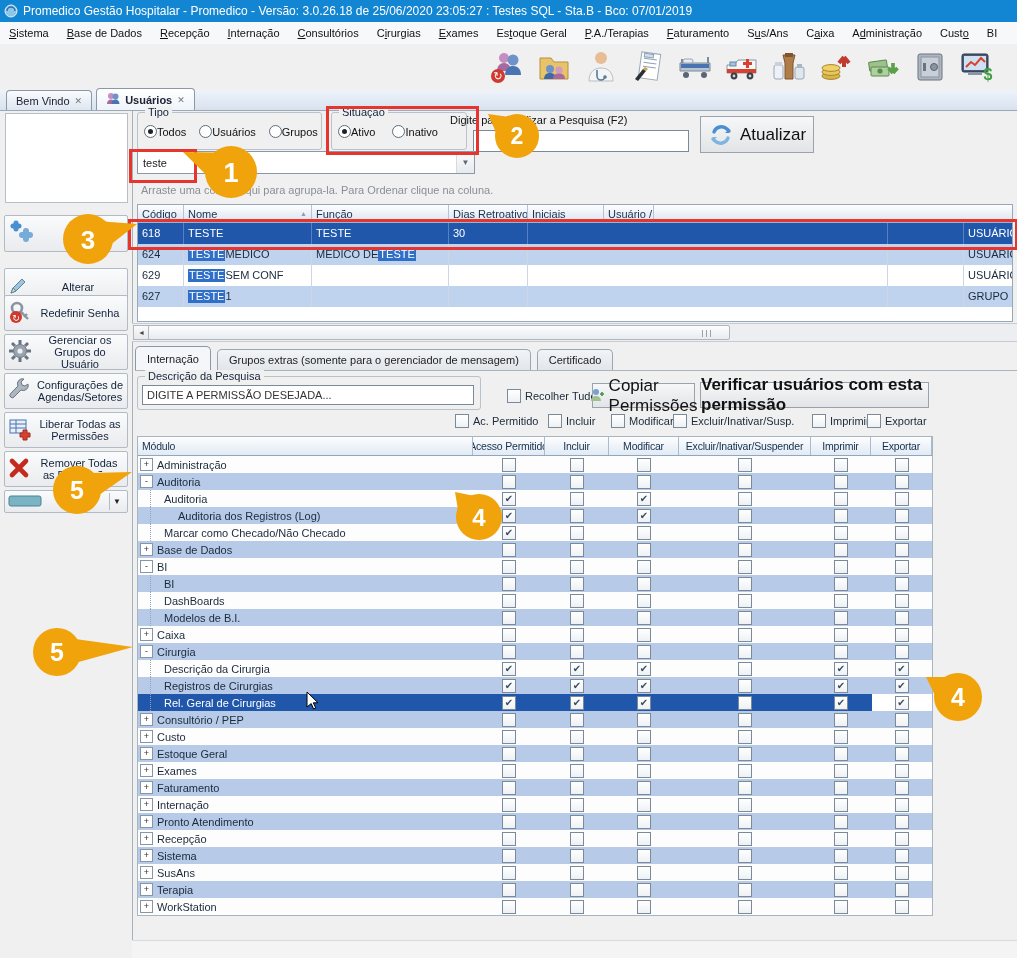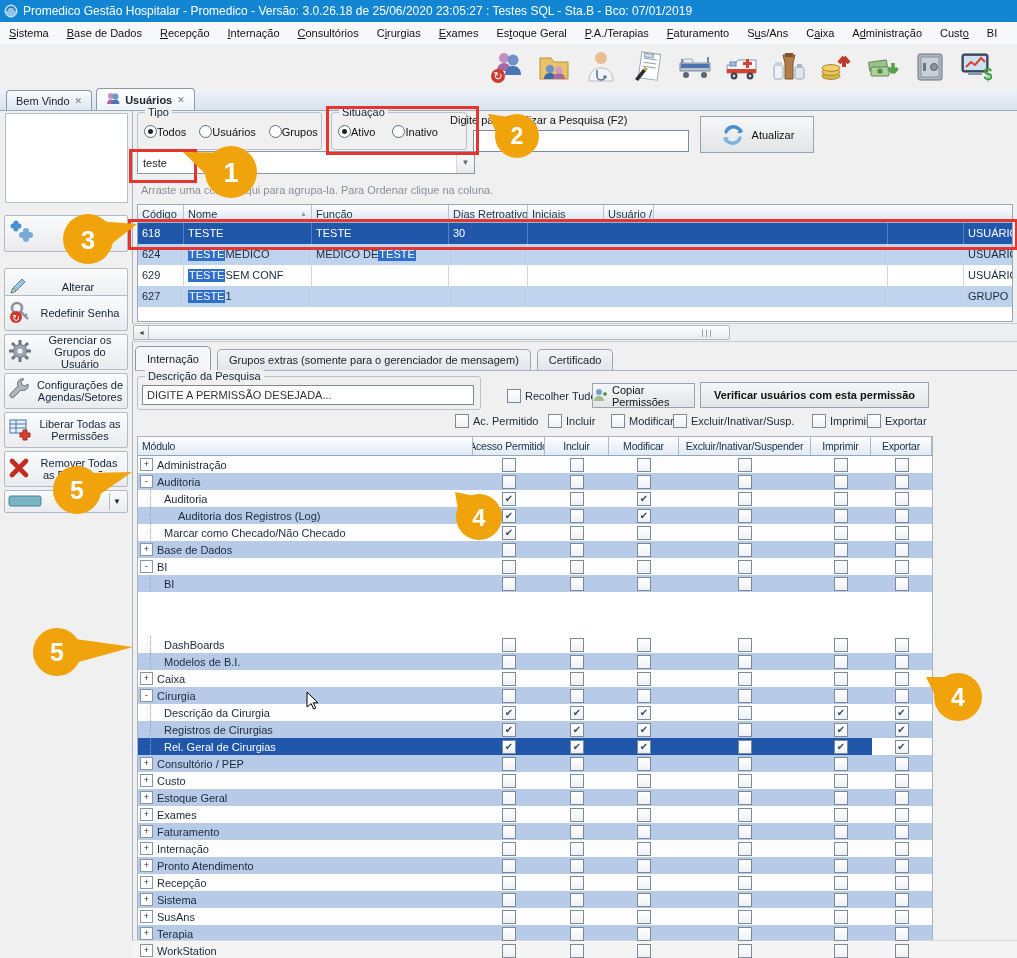--- a/index.html
+++ b/index.html
@@ -37,21 +37,21 @@
   
   .groupbox{position:absolute;border:1px solid #b9c2cc;border-radius:3px;background:transparent}
   .gb-legend{position:absolute;top:-7px;left:7px;background:#f0f0f0;padding:0 3px;font-size:11px;color:#14243c}
   .radio{display:inline-flex;align-items:center;font-size:11px;color:#111}
   .rdot{width:11px;height:11px;border:1px solid #5c6c7c;border-radius:50%;background:#fff;display:inline-block;position:relative}
   .rdot.on::after{content:"";position:absolute;left:2.5px;top:2.5px;width:5px;height:5px;border-radius:50%;background:#222}
   .cb{width:12px;height:12px;border:1px solid #7b8a99;background:linear-gradient(#fff,#eef1f4);display:inline-flex;
       align-items:center;justify-content:center;font-size:10px;line-height:10px;color:#3a4d63;box-sizing:content-box;
       font-family:"DejaVu Sans",sans-serif}
   .textinput{position:absolute;background:#fff;border:1px solid #7a8a99;font-size:11px;padding:2px 4px;box-sizing:border-box;color:#222;display:flex;align-items:center}
-  .btn{position:absolute;background:linear-gradient(#f6f7f8,#e2e4e7);border:1px solid #9aa2ac;display:flex;align-items:center;justify-content:center;gap:6px;font-size:11px;color:#111;box-sizing:border-box}
+  .btn{position:absolute;background:linear-gradient(#f6f7f8,#e2e4e7);border:1px solid #9aa2ac;display:flex;align-items:center;justify-content:center;gap:6px;font-size:17px;color:#111;box-sizing:border-box}
   .combo{position:absolute;background:#fff;border:1px solid #8b98a6;display:flex;align-items:center;font-size:11px;color:#222;box-sizing:border-box}
   .combo .val{flex:1;padding:0 5px}
   .combo .arrow{width:17px;height:100%;display:flex;align-items:center;justify-content:center;color:#5a6a7a;font-size:8px;border-left:1px solid #d5dae0;background:linear-gradient(#fbfcfd,#e7eaee)}
   .hint{position:absolute;color:#8a8f96;font-size:11px}
   
   .ugrid{position:absolute;left:137px;top:204px;width:876px;height:118px;background:#fff;border:1px solid #98a8b8;box-sizing:border-box;overflow:hidden}
   .ughead{display:flex;height:17px;background:linear-gradient(#fefefe,#dbe4f0);border-bottom:1px solid #9fb4ca}
   .ughc{border-right:1px solid #b4c4d6;padding:1px 4px;box-sizing:border-box;color:#16324f;display:flex;align-items:center;overflow:hidden;white-space:nowrap}
   .ugrow{display:flex;height:21px}
   .ugc{border-right:1px solid #ccd6e6;padding:4px 4px;box-sizing:border-box;display:flex;overflow:hidden;white-space:nowrap}
@@ -738,21 +738,21 @@
         <div class="pcell" style="width: 132px; flex: 0 0 auto;">
           <span class="cb"></span>
         </div>
         <div class="pcell" style="width: 60px; flex: 0 0 auto;">
           <span class="cb"></span>
         </div>
         <div class="pcell" style="width: 61px; flex: 0 0 auto;">
           <span class="cb"></span>
         </div>
       </div>
-      <div class="prow" style="background: rgb(253, 253, 254); margin-top: 44px;">
+      <div class="prow" style="background: rgb(253, 253, 254);">
         <div class="pcell pmod" style="width: 335px; flex: 0 0 auto;">
           <span class="childpad"></span>
           <span>DashBoards</span>
         </div>
         <div class="pcell" style="width: 72px; flex: 0 0 auto;">
           <span class="cb"></span>
         </div>
         <div class="pcell" style="width: 64px; flex: 0 0 auto;">
           <span class="cb"></span>
         </div>

